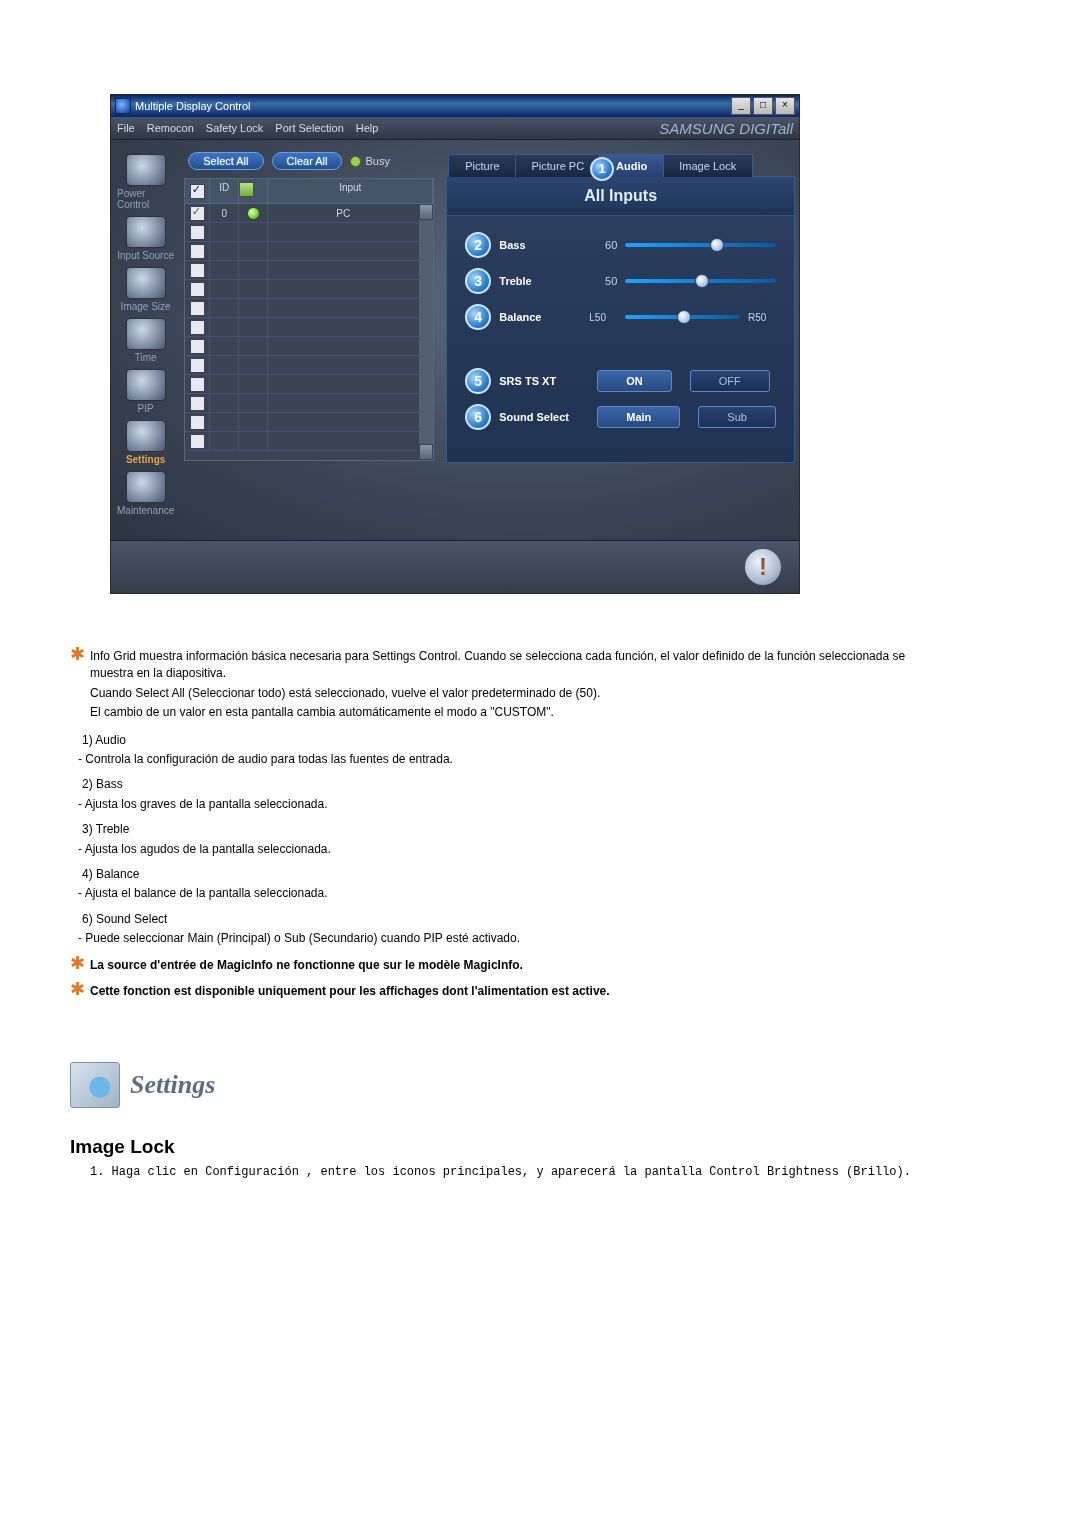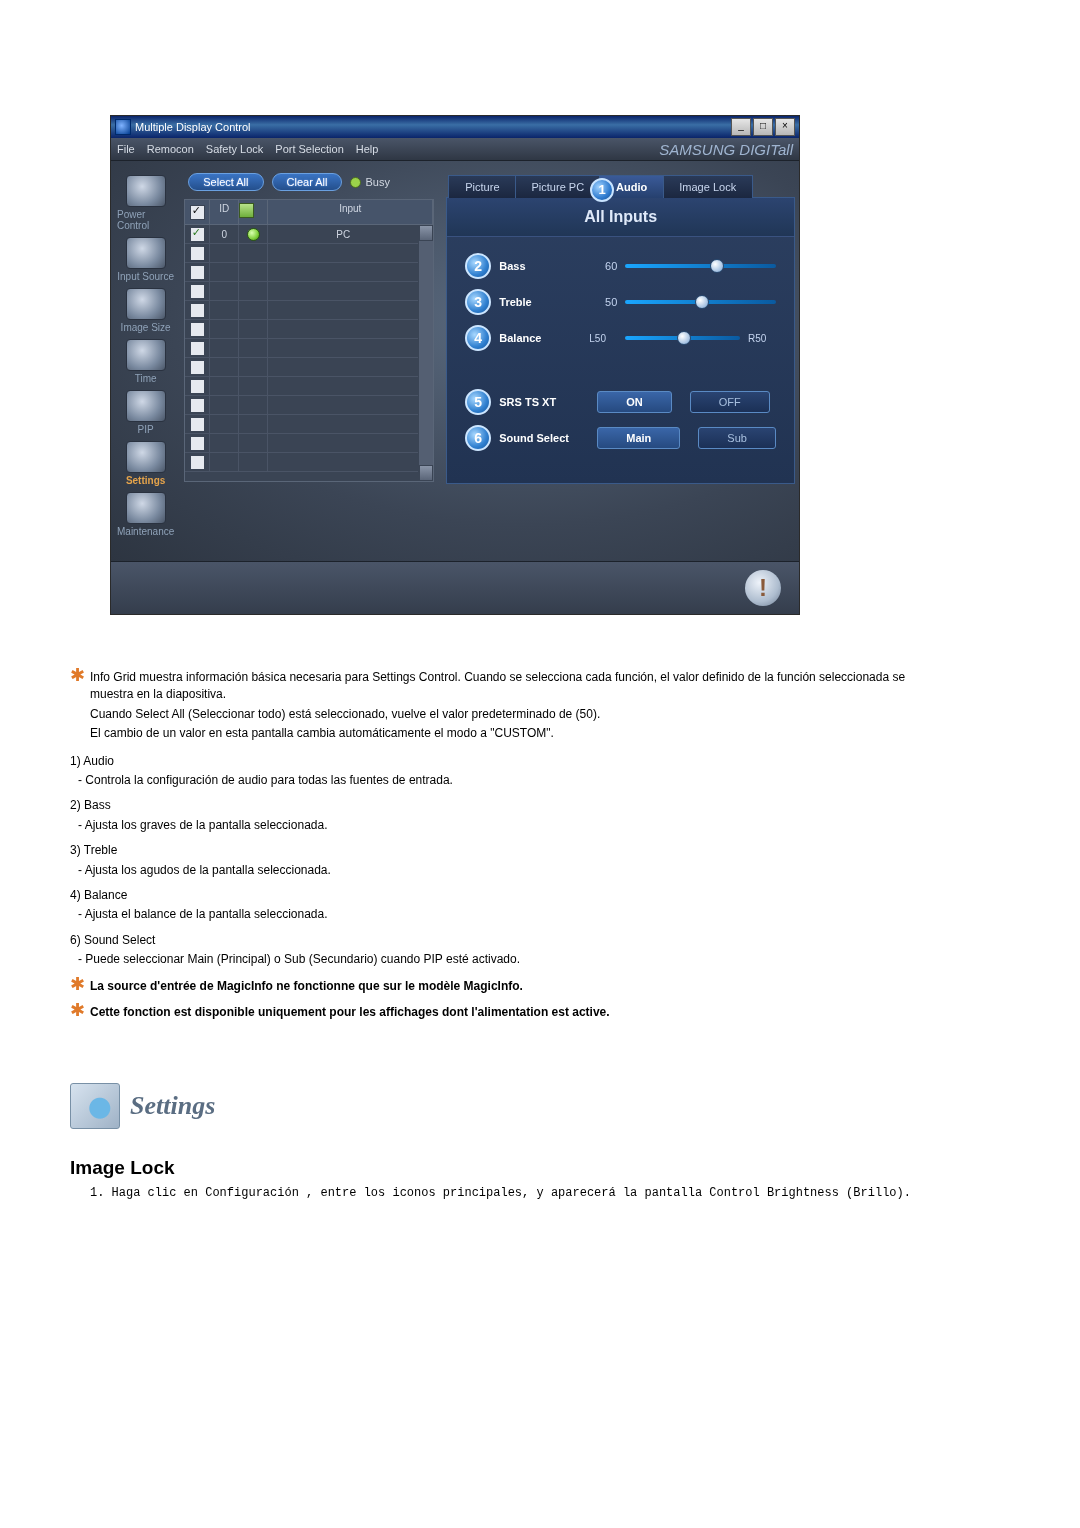--- a/index.html
+++ b/index.html
@@ -10,21 +10,21 @@
     font-size: 12px;
     color: #000;
     width: 1080px;
   }
   .page {
     padding: 60px 70px 60px 70px;
   }
   
   .app-window {
     width: 688px;
-    margin: 55px 0 0 40px;
+    margin: 34px 0 0 40px;
     border: 1px solid #2a2a2a;
     background: #0369a1;
     box-shadow: 0 0 0 1px #000 inset;
   }
   .titlebar {
     height: 22px;
     background: linear-gradient(#0a246a, #3a6ea5 40%, #0a246a);
     display: flex;
     align-items: center;
     justify-content: space-between;
@@ -209,21 +209,21 @@
     background:radial-gradient(circle at 40% 35%,#eef3fa,#aebdcf 60%,#6a7a90);
     color:#8a5a3a; font-size:24px; font-weight:bold; text-align:center; line-height:36px;
   }
   
   .doc { margin: 52px 0 0 0; width: 870px; }
   .starline { display:flex; align-items:flex-start; margin:4px 0; }
   .star { color:#e07a2a; font-size:18px; line-height:16px; width:20px; flex-shrink:0; text-align:left; }
   .star::before { content:"✱"; }
   .doc p { margin:2px 0 2px 20px; line-height:1.45; }
   .num-item { margin-top:8px; }
-  .num-item .tl { margin-left:0; }
+  .num-item .tl { margin-left:12px; }
   .num-item .sub { margin-left:8px; }
   .bold-note { font-weight:bold; }
   
   .settings-block { margin-top:60px; display:flex; align-items:center; gap:10px; }
   .settings-ico {
     width:48px; height:44px;
     background:
       radial-gradient(circle at 60% 55%, #6bb7e6 0 10px, transparent 11px),
       linear-gradient(135deg,#d7e3ef,#9fb2c6);
     border:1px solid #7890a6; border-radius:3px;

